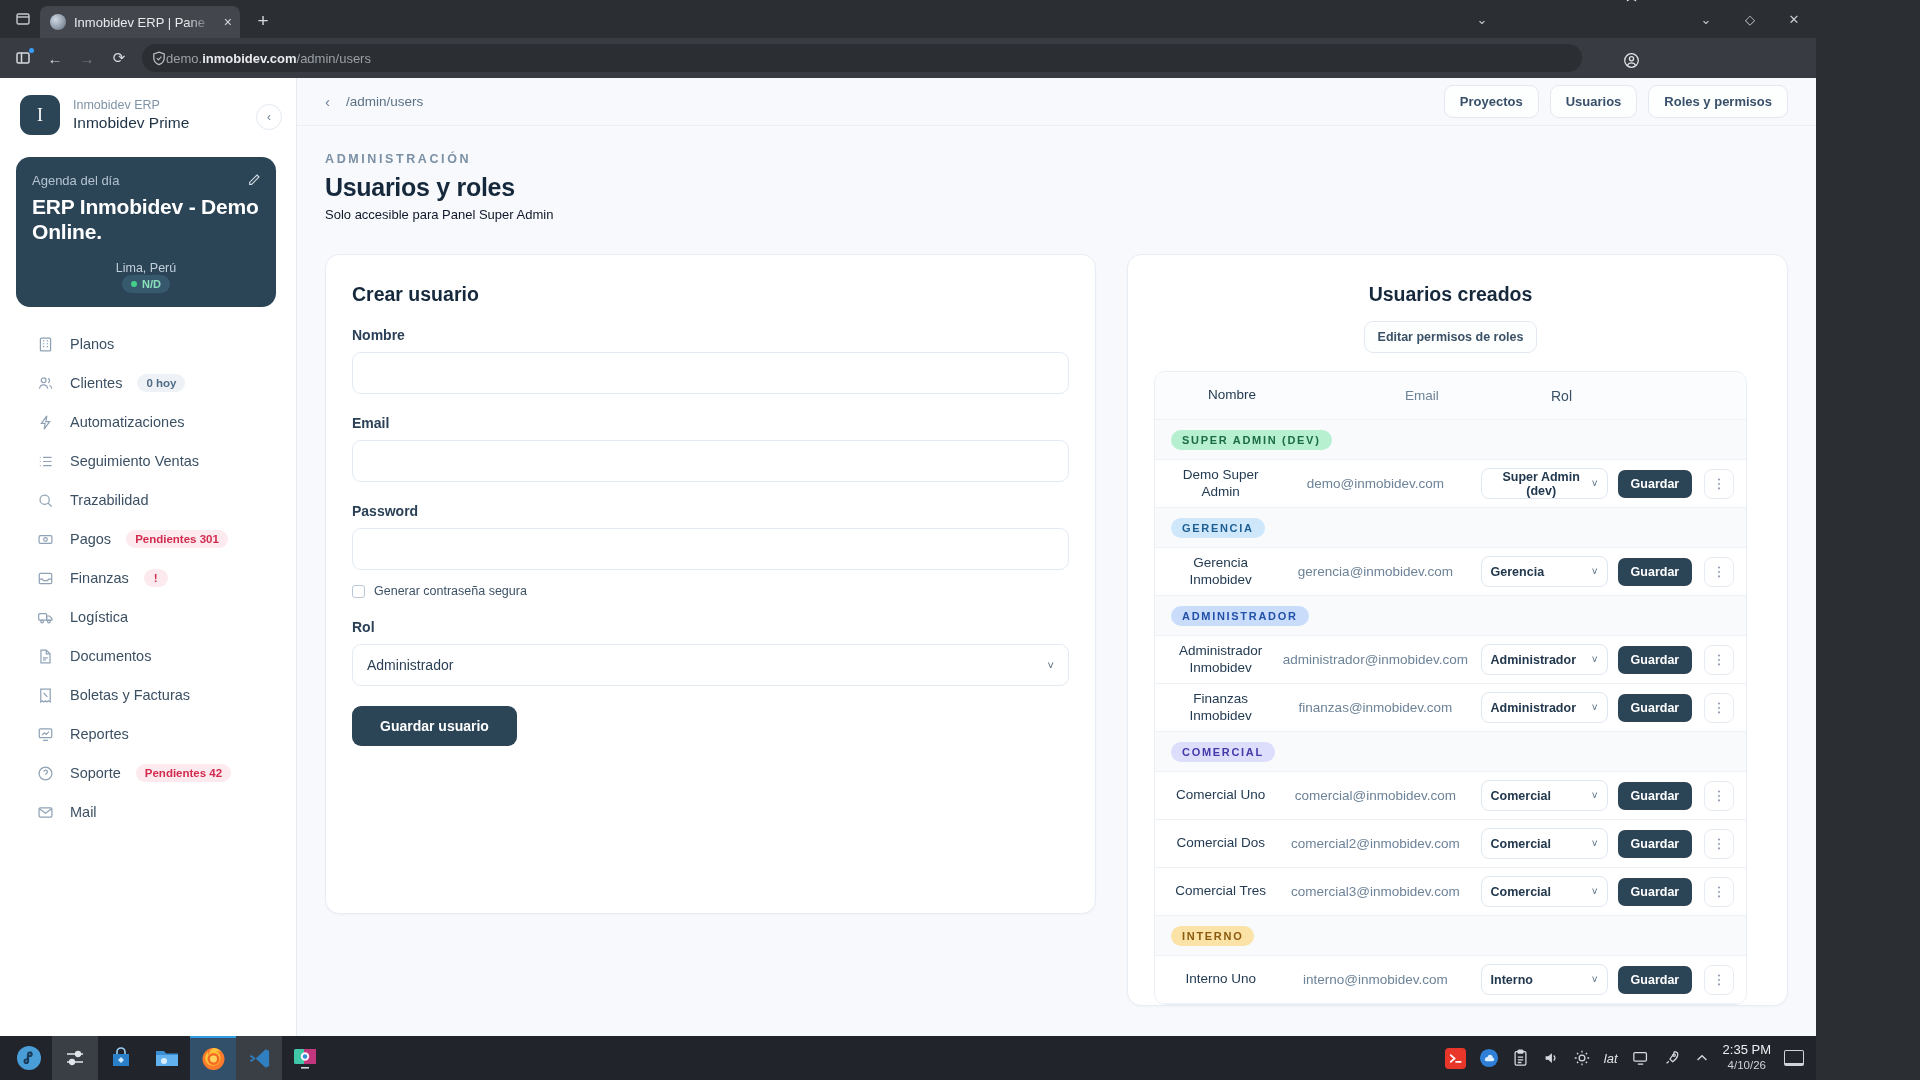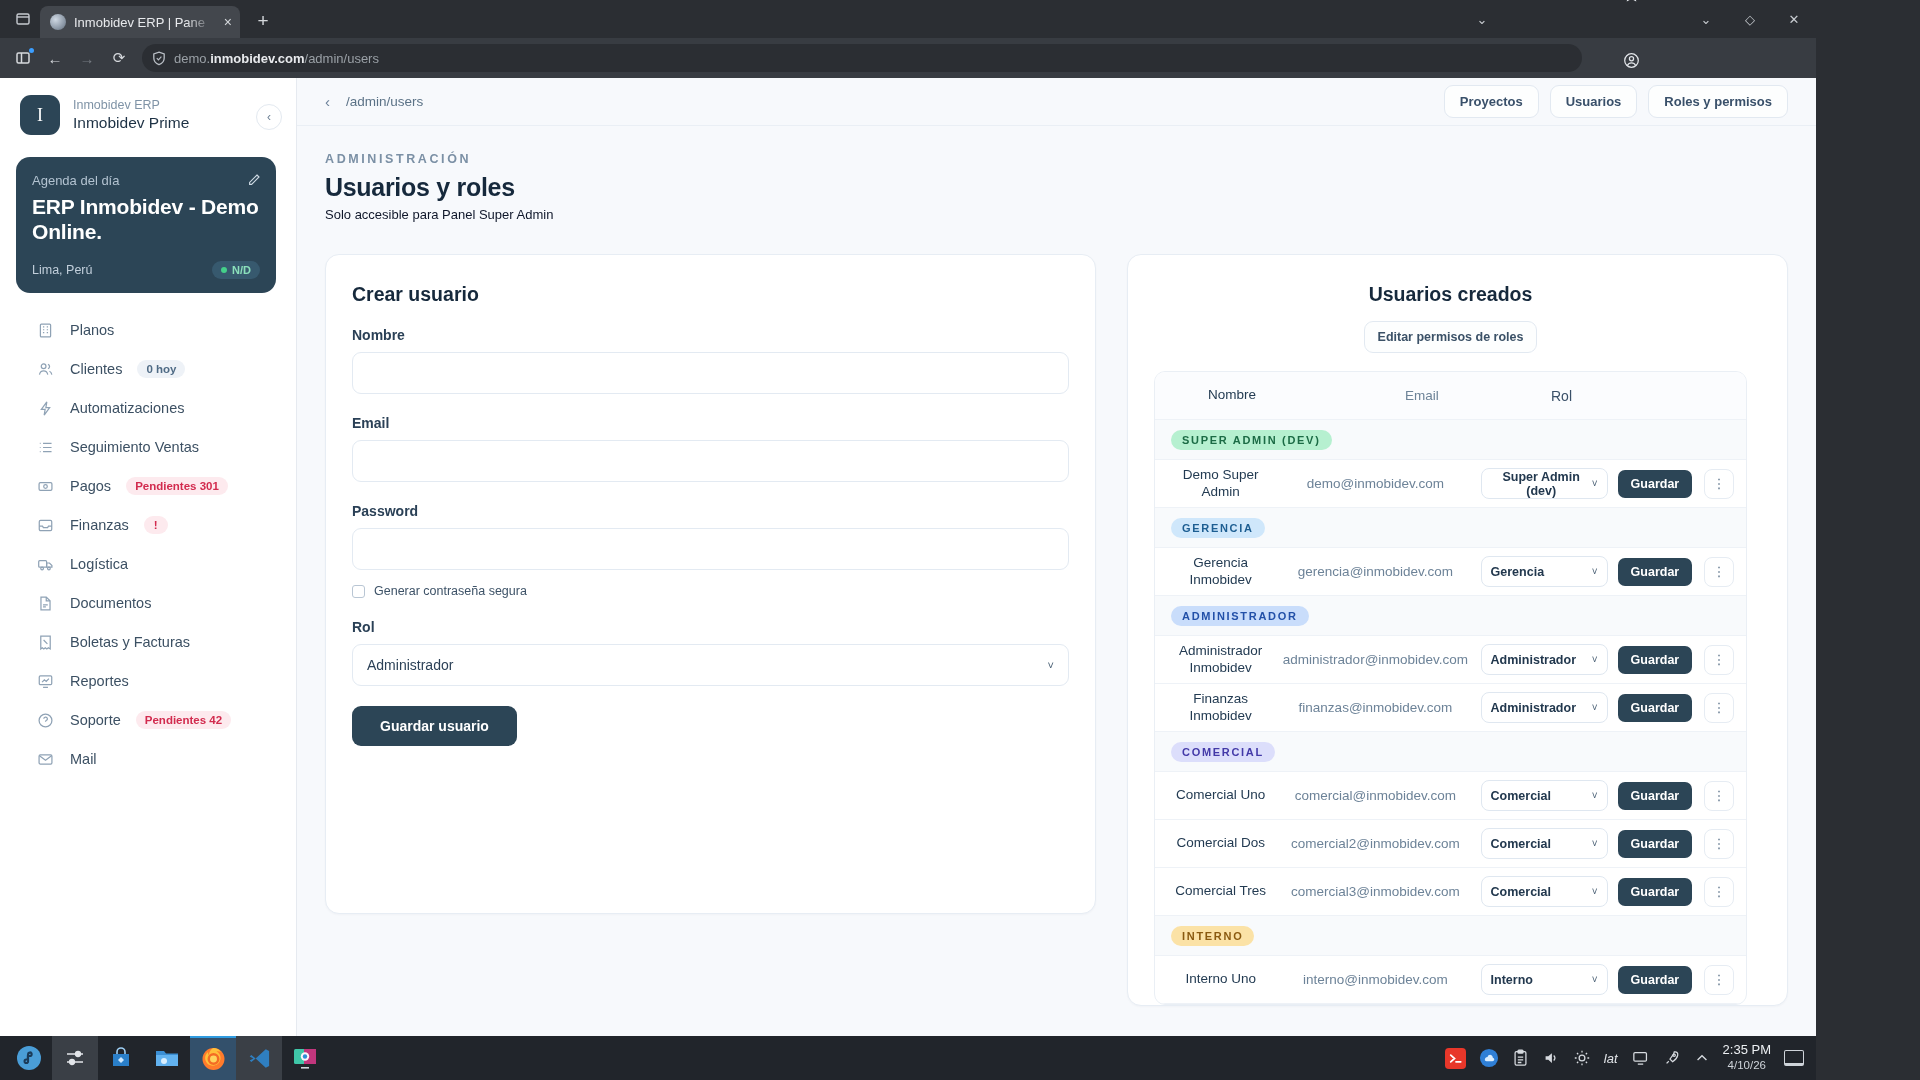--- a/index.html
+++ b/index.html
@@ -51,21 +51,21 @@
   }
   .nav-ico { width: 30px; height: 30px; display: flex; align-items: center; justify-content: center;
              color: #d6d9dd; font-size: 15px; position: relative; }
   .nav-ico.dim { color: #767b82; }
   .sidebtn-badge {
     position: absolute; top: 5px; right: 4px; width: 5px; height: 5px; border-radius: 50%;
     background: #3b9eff;
   }
   .urlbar {
     flex: 1; height: 28px; background: #2b2e33; border-radius: 14px; margin: 0 6px;
-    display: flex; align-items: center; padding: 0 10px; gap: 8px; max-width: 1440px;
+    display: flex; align-items: center; padding: 0 10px; max-width: 1440px;
   }
   .shield { width: 14px; height: 15px; flex: none; }
   .url { font-size: 13px; color: #9aa0a6; white-space: nowrap; }
   .url b { color: #e8eaed; font-weight: 700; }
   .zoompill { background: #53575d; color: #e8eaed; font-size: 11.5px; padding: 2px 7px; border-radius: 10px; }
   .nav-right { display: flex; align-items: center; gap: 18px; flex-direction: column; }
 
   
   .page { flex: 1; display: flex; background: #ffffff; overflow: hidden; position: relative; }
 
@@ -88,21 +88,21 @@
     display: flex; align-items: center; justify-content: center; color: #6b7f93; font-size: 12px;
   }
 
   .agenda {
     margin: 6px 20px 0 16px; background: #2c4556; border-radius: 14px;
     padding: 16px 16px 14px 16px; color: #fff; position: relative;
   }
   .agenda-label { font-size: 13px; color: #b3c3d1; }
   .agenda-edit { position: absolute; right: 15px; top: 16px; color: #cfdae4; font-size: 13px; }
   .agenda-title { font-size: 21px; font-weight: 700; line-height: 1.18; margin-top: 7px; letter-spacing: -.2px; }
-  .agenda-foot { display: flex; align-items: center; justify-content: space-between; margin-top: 16px; }
+  .agenda-foot { display: flex; align-items: center; justify-content: space-between; margin-top: 16px; flex-direction: column; }
   .agenda-loc { font-size: 12.5px; color: #c2cfdb; }
   .agenda-pill {
     background: #37596e; color: #8be0bb; font-size: 11px; font-weight: 700;
     border-radius: 10px; padding: 3px 9px; display: flex; align-items: center; gap: 5px;
   }
   .dot { width: 6px; height: 6px; border-radius: 50%; background: #44d08a; display: inline-block; }
 
   .nav { margin-top: 18px; display: flex; flex-direction: column; }
   .nav-item {
     display: flex; align-items: center; gap: 15px; padding: 10px 18px 10px 36px;
@@ -362,20 +362,29 @@
           <span class="ic">
               <svg width="17" height="17" viewBox="0 0 18 18" fill="none" stroke="#8fa2b5" stroke-width="1.3">
                 <path d="M6.4 4.6h9M6.4 9h9M6.4 13.4h9M3 4.6h.8M3 9h.8M3 13.4h.8"></path>
               </svg>
             </span>
           <span class="nav-label">Seguimiento Ventas</span>
         </div>
         <div class="nav-item">
           <span class="ic">
               <svg width="17" height="17" viewBox="0 0 18 18" fill="none" stroke="#8fa2b5" stroke-width="1.3">
+                <circle cx="8.1" cy="8.1" r="4.9"></circle>
+                <path d="M11.8 11.8 15.4 15.4"></path>
+              </svg>
+            </span>
+          <span class="nav-label">Trazabilidad</span>
+        </div>
+        <div class="nav-item">
+          <span class="ic">
+              <svg width="17" height="17" viewBox="0 0 18 18" fill="none" stroke="#8fa2b5" stroke-width="1.3">
                 <rect x="2.2" y="5" width="13.6" height="8" rx="1.4"></rect>
                 <circle cx="9" cy="9" r="1.9"></circle>
               </svg>
             </span>
           <span class="nav-label">Pagos</span>
           <span class="pill red">Pendientes 301</span>
         </div>
         <div class="nav-item">
           <span class="ic">
               <svg width="17" height="17" viewBox="0 0 18 18" fill="none" stroke="#8fa2b5" stroke-width="1.3">

